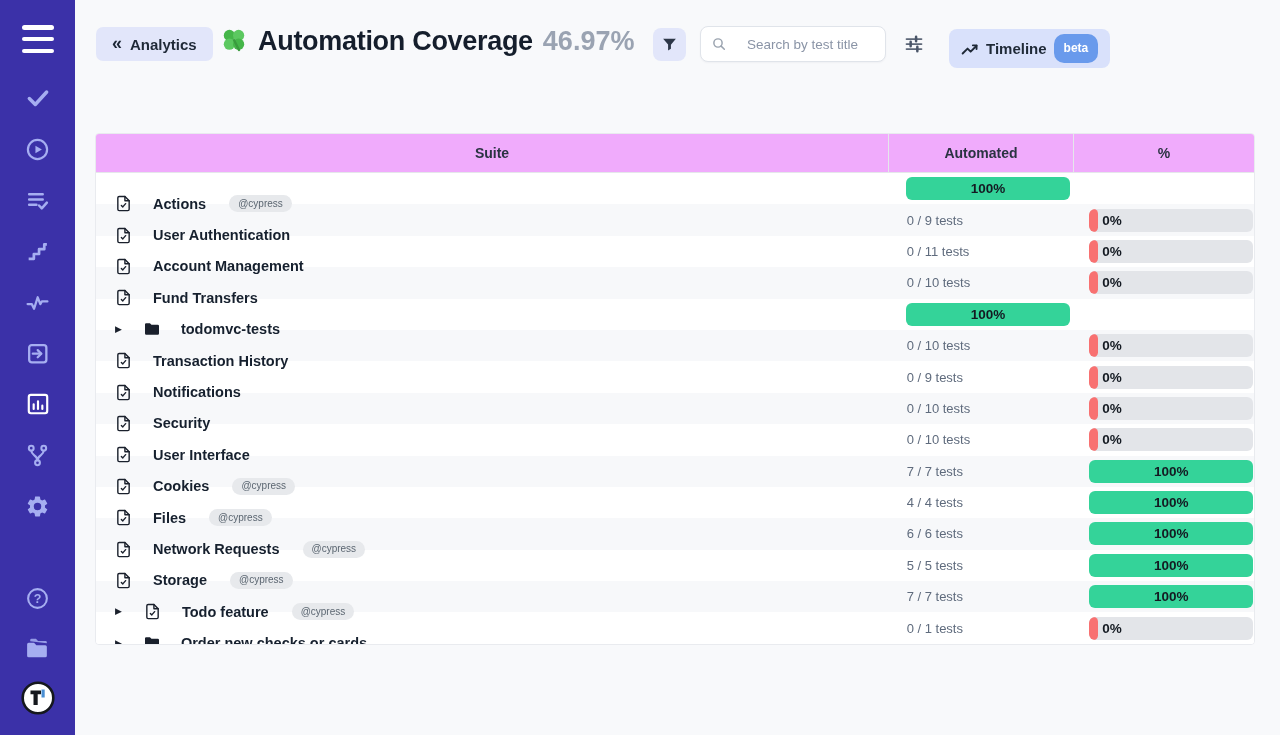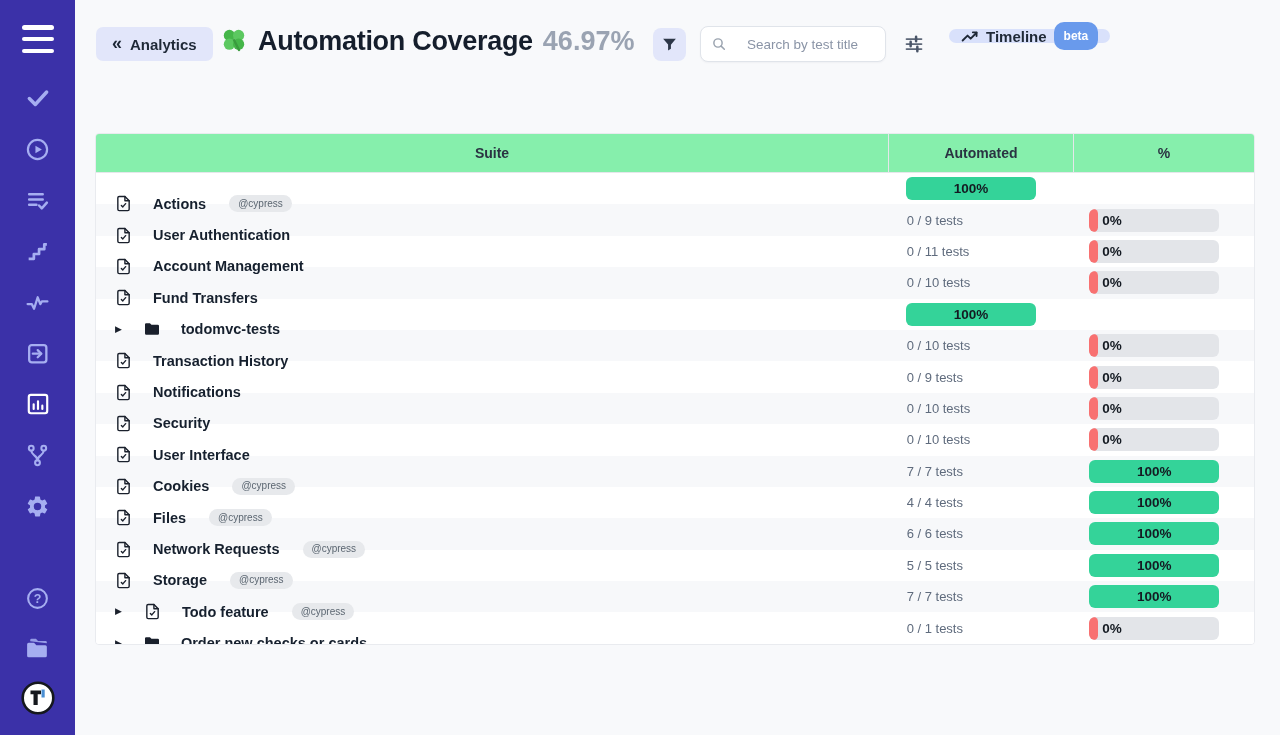--- a/index.html
+++ b/index.html
@@ -39,48 +39,48 @@
   .search-box { position:absolute; left:625px; top:26px; width:186px; height:36px;
     background:#ffffff; border:1px solid #e0e4ea; border-radius:8px; display:flex;
     align-items:center; padding:0 10px; box-shadow:0 1px 2px rgba(20,30,60,.04); }
   .search-box input { border:none; outline:none; flex:1; font-family:inherit; font-size:13.5px;
     color:#374151; background:transparent; margin-left:20px; min-width:0; }
   .search-box input::placeholder { color:#8a94a6; }
 
   .sliders-btn { position:absolute; left:828px; top:33px; width:22px; height:22px; border:none;
     background:transparent; cursor:pointer; display:flex; align-items:center; justify-content:center; }
 
-  .timeline-btn { position:absolute; left:874px; top:29px; height:14px; display:inline-flex;
+  .timeline-btn { position:absolute; left:874px; top:29px; height:39px; display:inline-flex;
     align-items:center; gap:7px; background:#d9e1fb; border:none; border-radius:8px;
     padding:0 12px; font-family:inherit; font-size:15px; font-weight:700; color:#1f2937; cursor:pointer; }
   .beta-badge { background:#699aec; color:#ffffff; font-size:12px; font-weight:600;
     border-radius:10px; padding:7px 10px; line-height:1.2; }
 
   
   .table-card { position:absolute; left:20px; top:133px; width:1160px; background:#ffffff;
     border:1px solid #e9ebef; border-radius:4px; overflow:hidden; }
-  .thead { display:flex; height:39px; background:#86efac; border-bottom:1px solid #e5e7eb; }
+  .thead { display:flex; height:39px; background:#f0abfc; border-bottom:1px solid #e5e7eb; }
   .th { display:flex; align-items:center; justify-content:center; font-size:14px;
     font-weight:700; color:#2a3342; }
   .th-suite { width:793px; border-right:1px solid #e5e7eb; }
   .th-auto  { width:185px; border-right:1px solid #e5e7eb; }
   .th-pct   { width:180px; }
 
   .trow { display:flex; height:31.4px; background:#ffffff; cursor:pointer; }
   .trow.alt { background:#f7f8fa; }
   .cell { display:flex; align-items:center; }
   .cell.suite { width:793px; padding-left:19px; gap:21px;margin-top:30px; }
   .caret { font-size:9px; color:#1a202c; margin-right:1px; line-height:1; cursor:pointer; }
   .s-icon { display:flex; align-items:center; }
   .s-name { font-size:14.5px; font-weight:600; color:#16202e; white-space:nowrap; }
   .tag { background:#e7e9ec; color:#5b6671; font-size:10px; font-weight:400;
     border-radius:10px; padding:2.5px 9px; line-height:1.2; margin-left:2px; }
   .cell.auto { width:185px; padding-left:19px; font-size:13px; color:#5f6b7d; }
   .cell.pct { width:182px; }
-  .bar { position:relative; margin-left:17px; width:130px; height:23px; border-radius:6px;
+  .bar { position:relative; margin-left:17px; width:164px; height:23px; border-radius:6px;
     display:flex; align-items:center; overflow:hidden; }
   .bar-full { background:var(--green,#34d399); justify-content:center; }
   .bar-zero { background:#e3e5e9; }
   .sliver { width:9px; height:23px; border-radius:6px; background:var(--red,#f87171);
     flex:0 0 9px; }
   .bar-label { font-size:13.5px; font-weight:700; color:#141a22; }
   .bar-zero .bar-label { margin-left:4px; }
 </style>
 </head>
 <body>

